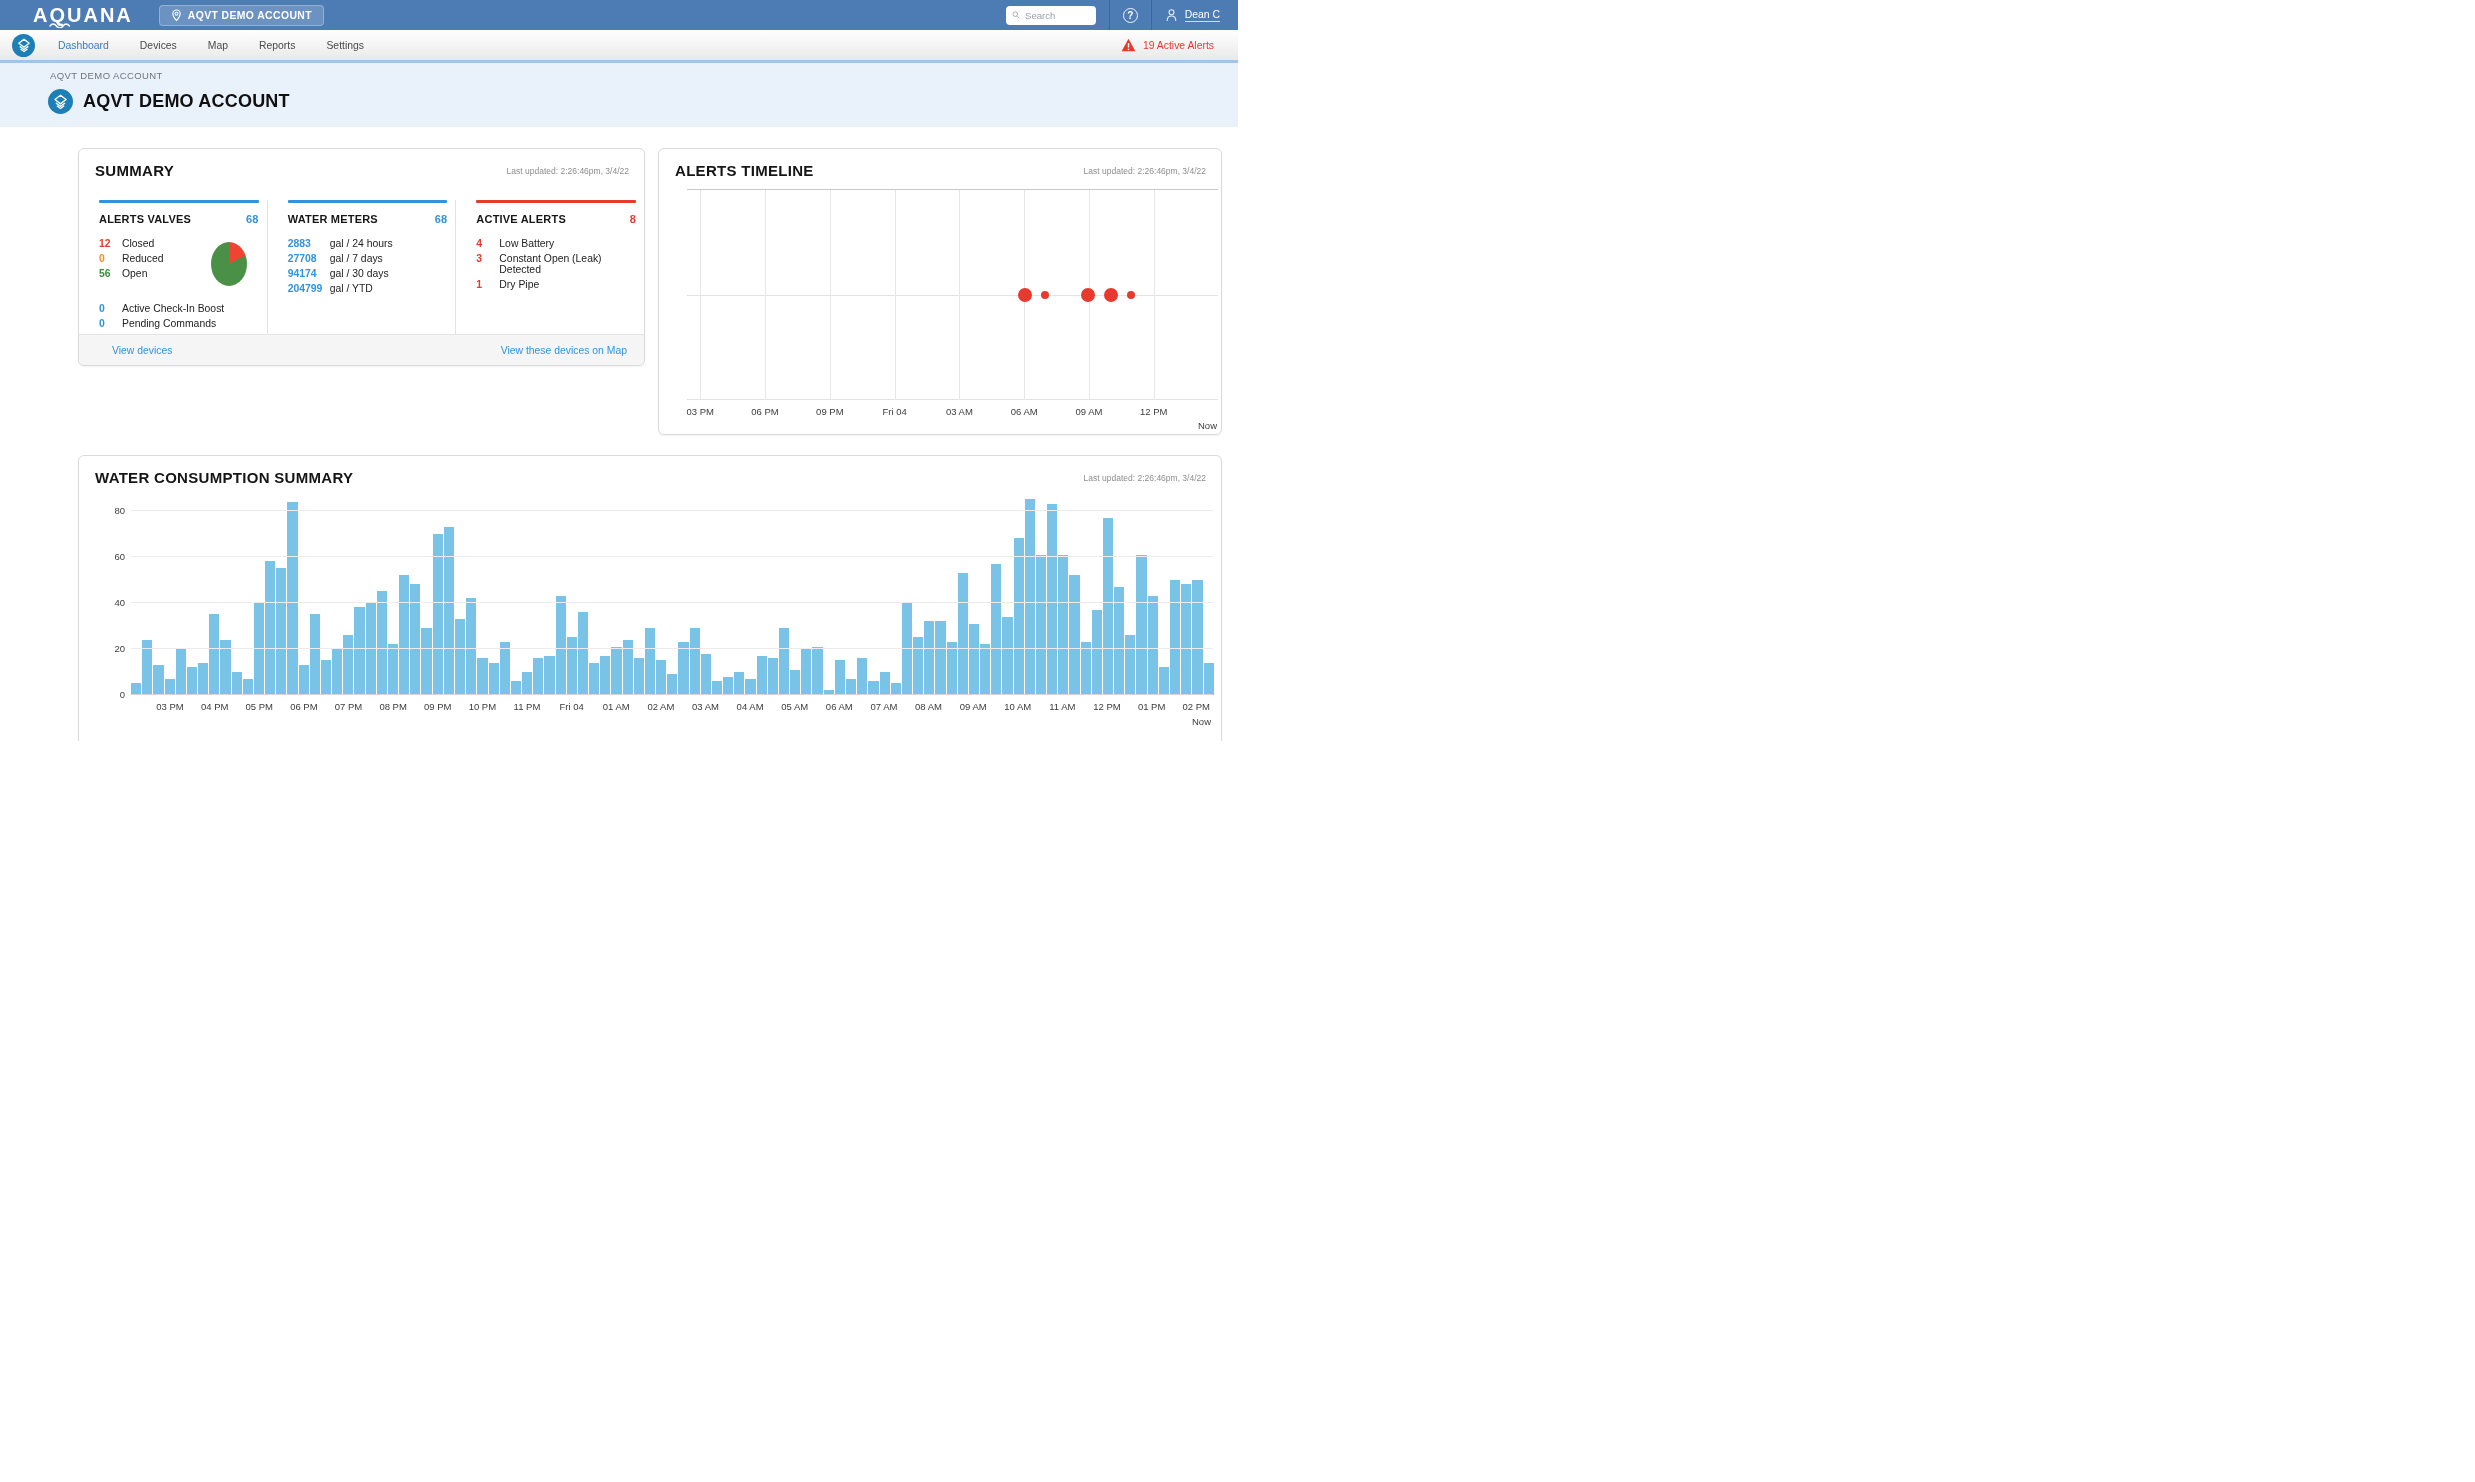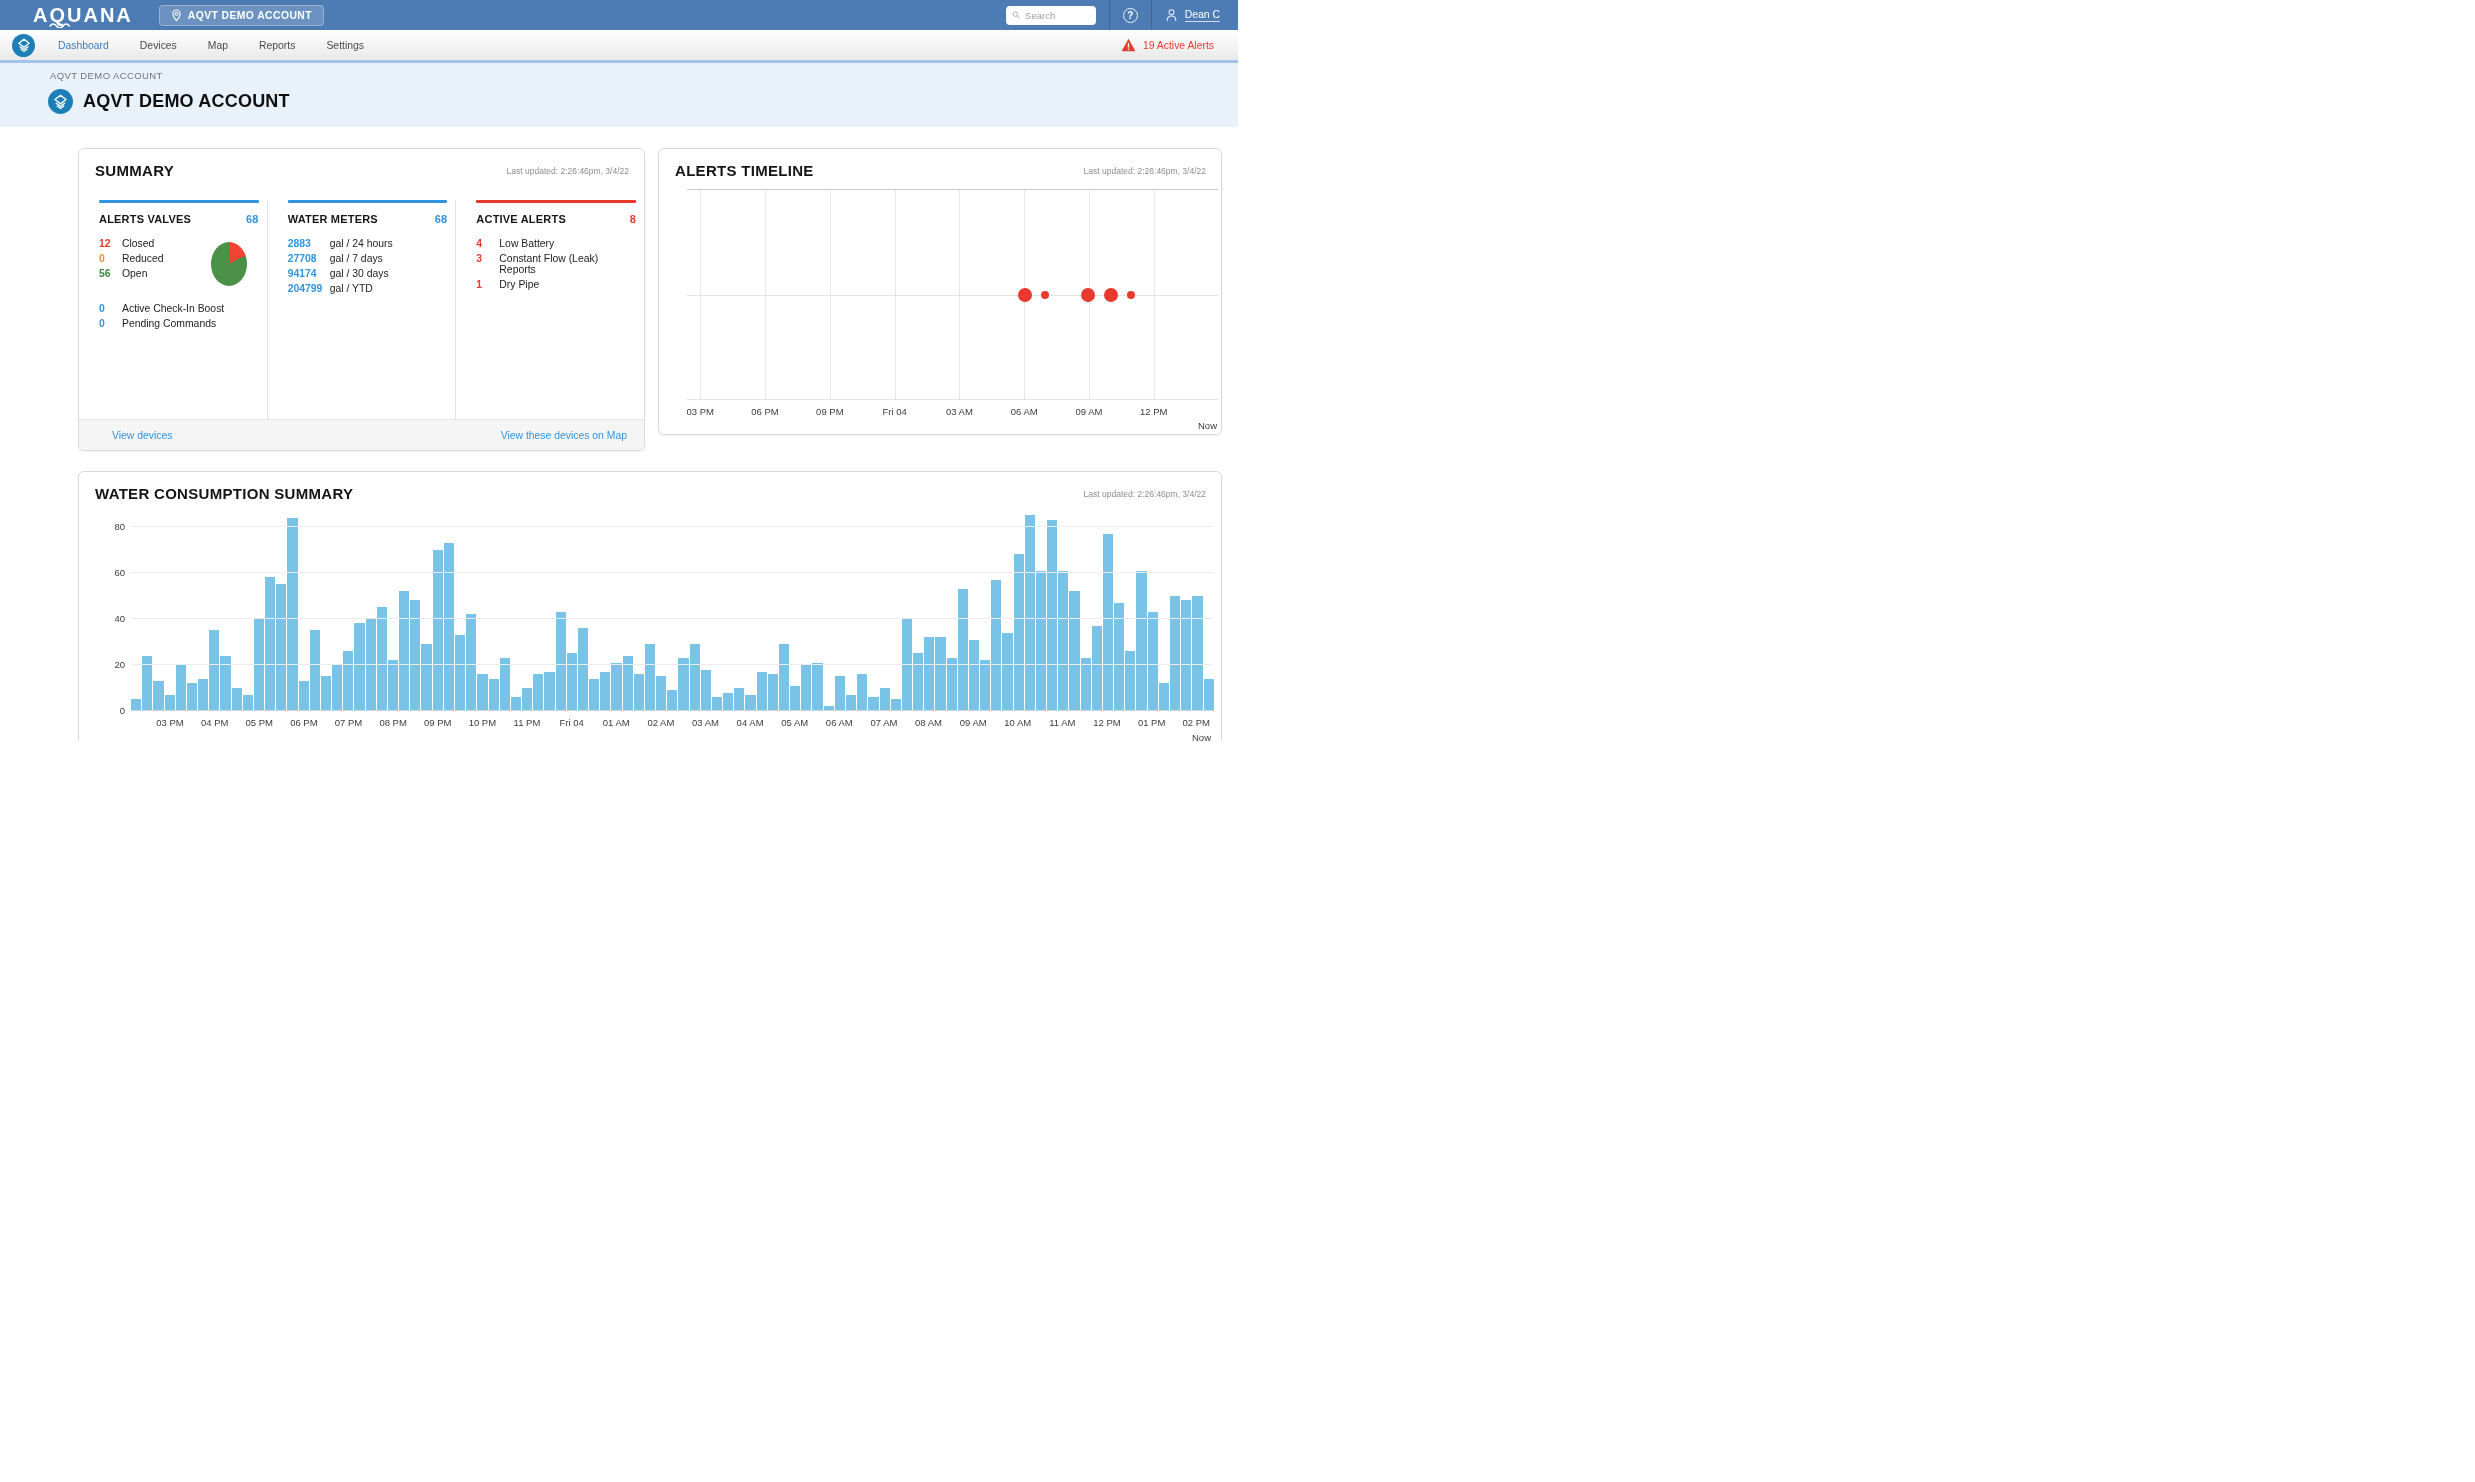--- a/index.html
+++ b/index.html
@@ -39,21 +39,21 @@
   .breadcrumb { font-size:9.5px; color:#707478; letter-spacing:0.4px; margin-left:2px; }
   .title-row { display:flex; align-items:center; gap:10px; margin-top:8px; }
   .title-icon { width:25px; height:25px; border-radius:50%; background:#1d7fb8; display:flex; align-items:center; justify-content:center; }
   .page-title { font-size:18px; font-weight:bold; color:#101010; letter-spacing:0.2px; }
 
   
   .main { padding:21px 16px 0 78px; }
   .cards-row { display:flex; gap:13px; }
   .card { background:#fff; border:1px solid #dadada; border-radius:6px; box-shadow:0 1px 2px rgba(0,0,0,.05);
     display:flex; flex-direction:column; }
-  .summary-card { width:567px; height:303px; }
+  .summary-card { width:567px; height:218px; }
   .alerts-card { flex:1; height:287px; }
   .card-head { display:flex; justify-content:space-between; align-items:flex-start; padding:13px 15px 0 16px; }
   .card-title { font-size:15px; font-weight:bold; color:#151515; letter-spacing:0.3px; }
   .last-updated { font-size:8.5px; color:#8d8d8d; margin-top:4px; }
   .card-foot { border-top:1px solid #e4e4e4; background:#f5f5f5; height:31px; flex:0 0 auto;
     display:flex; align-items:center; border-radius:0 0 6px 6px; }
 
   
   .summary-body { flex:1; display:flex; padding:21px 0 0 0; }
   .sum-col { flex:1; padding:0 8px 0 20px; }
@@ -259,21 +259,21 @@
             <span>ACTIVE ALERTS</span>
             <span class="col-count red">8</span>
           </div>
           <div id="alert-rows">
               <div class="stat-row">
                 <span class="stat-val" style="color: rgb(232, 57, 46);">4</span>
                 <span>Low Battery</span>
               </div>
               <div class="stat-row">
                 <span class="stat-val" style="color: rgb(232, 57, 46);">3</span>
-                <span>Constant Flow (Leak) Reports</span>
+                <span>Constant Open (Leak) Detected</span>
               </div>
               <div class="stat-row">
                 <span class="stat-val" style="color: rgb(232, 57, 46);">1</span>
                 <span>Dry Pipe</span>
               </div>
             </div>
         </div>
       </div>
       <div class="card-foot">
         <div class="sum-links">

